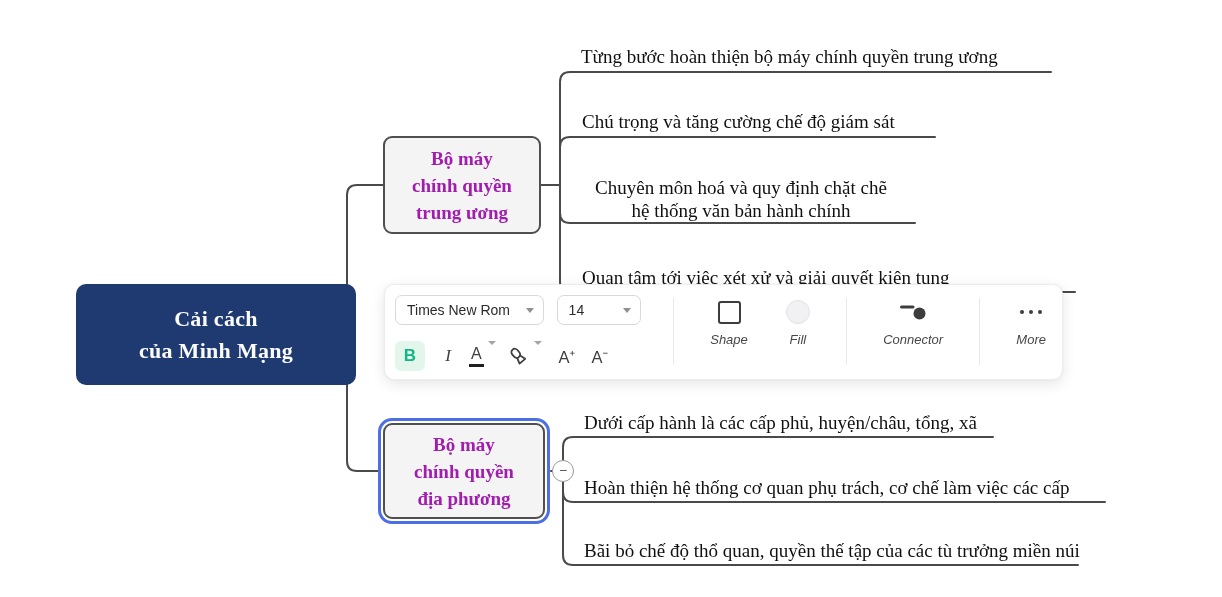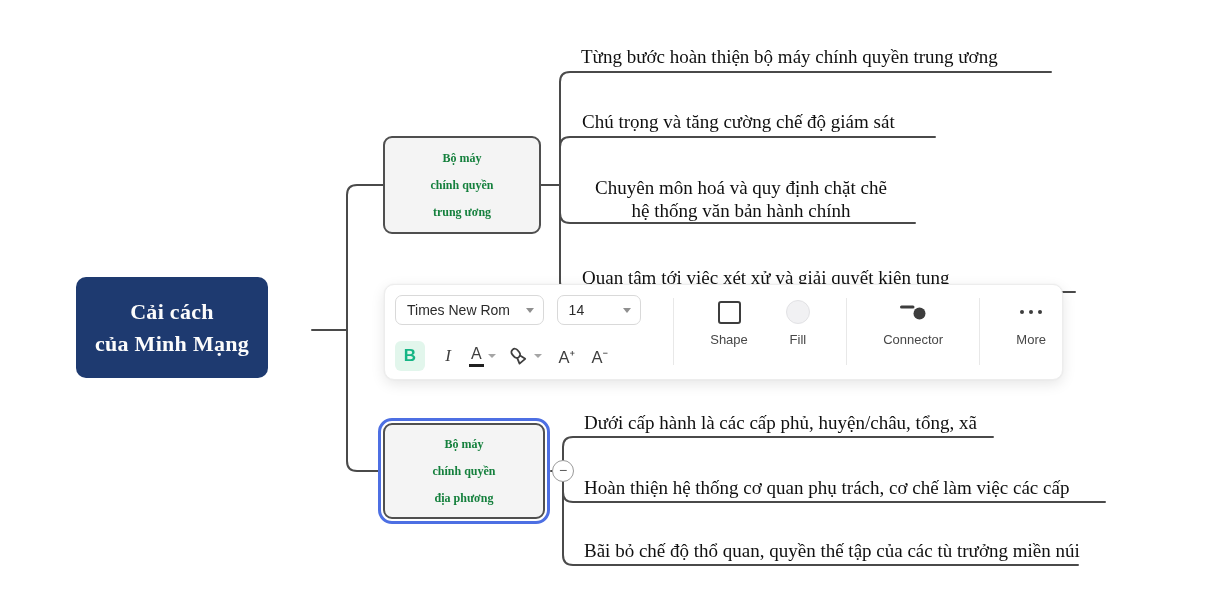--- a/index.html
+++ b/index.html
@@ -3,24 +3,24 @@
 <meta charset="utf-8">
 <style>
   html,body{margin:0;padding:0;background:#fff;}
   .stage{position:relative;width:1222px;height:597px;background:#ffffff;overflow:hidden;
          font-family:"Liberation Serif",serif;}
   .wires{position:absolute;left:0;top:0;z-index:1;}
 
   
   .node{position:absolute;display:flex;align-items:center;justify-content:center;
         text-align:center;white-space:pre-line;font-weight:bold;box-sizing:border-box;z-index:2;}
-  .root{left:76px;top:277px;width:192px;height:101px;background:#1e3a70;color:#fcfcfc;
+  .root{left:76px;top:284px;width:280px;height:101px;background:#1e3a70;color:#fcfcfc;
         border-radius:10px;font-size:22px;line-height:32px;letter-spacing:.3px;}
-  .branch{background:#f4f4f4;border:2px solid #4f4f4f;border-radius:9px;color:#15803d;
-          font-size:12px;line-height:27px;}
+  .branch{background:#f4f4f4;border:2px solid #4f4f4f;border-radius:9px;color:#a21caf;
+          font-size:19px;line-height:27px;}
   #b1{left:383px;top:136px;width:158px;height:98px;}
   #b2{left:383px;top:423px;width:162px;height:96px;}
   .selected{outline:3px solid #4d6fe3;outline-offset:2px;}
 
   .leaf{position:absolute;font-size:19px;line-height:22px;color:#101010;white-space:nowrap;z-index:2;}
   #l10{left:581px;top:46px;}
   #l11{left:582px;top:111px;}
   #l12{left:565px;top:176px;width:352px;text-align:center;white-space:pre-line;line-height:23px;}
   #l13{left:582px;top:267px;}
   #l20{left:584px;top:412px;}
@@ -32,21 +32,21 @@
         text-align:center;font-family:"Liberation Sans",sans-serif;box-sizing:border-box;z-index:3;cursor:pointer;}
 
   
   .toolbar{position:absolute;left:384px;top:284px;width:679px;height:96px;background:#fff;
         border:1px solid #ededed;border-radius:10px;
         box-shadow:0 4px 14px rgba(0,0,0,.10),0 0 2px rgba(0,0,0,.06);
         z-index:10;display:flex;align-items:stretch;justify-content:space-between;
         padding:10px 12px 8px 10px;box-sizing:border-box;
         font-family:"Liberation Sans",sans-serif;color:#3f3f3f;}
   .fmt{display:flex;flex-direction:column;justify-content:space-between;width:246px;flex:none;}
-  .row{display:flex;align-items:center;}
+  .row{display:flex;align-items:flex-start;}
   .select{height:30px;border:1px solid #d9d9d9;border-radius:7px;display:flex;align-items:center;
         justify-content:space-between;padding:0 9px 0 11px;box-sizing:border-box;font-size:14px;
         color:#2b2b2b;background:#fff;cursor:pointer;}
   .font-select{width:164px;margin-right:13px;}
   .size-select{width:92px;}
   .caret{width:0;height:0;border-left:4.5px solid transparent;border-right:4.5px solid transparent;
         border-top:5.5px solid #8f8f8f;}
   .row2{height:30px;}
   button{border:0;background:transparent;padding:0;font-family:inherit;cursor:pointer;color:inherit;}
   .bold-btn{width:30px;height:30px;border-radius:6px;background:#e2f6ec;color:#16b585;
@@ -56,21 +56,21 @@
   .color-btn{margin-left:10px;height:30px;font-size:16px;}
   .a-glyph{display:inline-block;border-bottom:3.5px solid #202020;padding:0 2px 1px;}
   .mini-caret{width:0;height:0;border-left:4px solid transparent;border-right:4px solid transparent;
         border-top:4.5px solid #a5a5a5;margin-left:4px;display:inline-block;cursor:pointer;}
   .pen-btn{margin-left:10px;height:30px;display:flex;align-items:center;}
   .inc{margin-left:11px;font-size:16.5px;width:28px;height:30px;}
   .dec{margin-left:5px;font-size:16.5px;width:28px;height:30px;}
   .vdiv{width:1px;background:#e8e8e8;margin:3px 2px 6px 2px;flex:none;}
 
   .tool{display:flex;flex-direction:column;align-items:center;justify-content:flex-start;
-        padding:1px 4px 2px;cursor:pointer;}
+        padding:1px 4px 2px;cursor:pointer;font-style:italic;}
   .ticon{height:32px;display:flex;align-items:center;justify-content:center;}
   .tlabel{font-size:13px;color:#474747;margin-top:4px;white-space:nowrap;}
   .shape-glyph{display:block;width:23px;height:23px;border:2.4px solid #3d3d3d;border-radius:3px;
         box-sizing:border-box;}
   .fill-glyph{display:block;width:24px;height:24px;border-radius:50%;background:#f1f1f3;
         border:1px solid #e2e2e5;box-sizing:border-box;}
   .dots{display:flex;gap:4.5px;align-items:center;height:24px;}
   .dot{width:4.5px;height:4.5px;border-radius:50%;background:#3d3d3d;}
 </style>
 </head>

